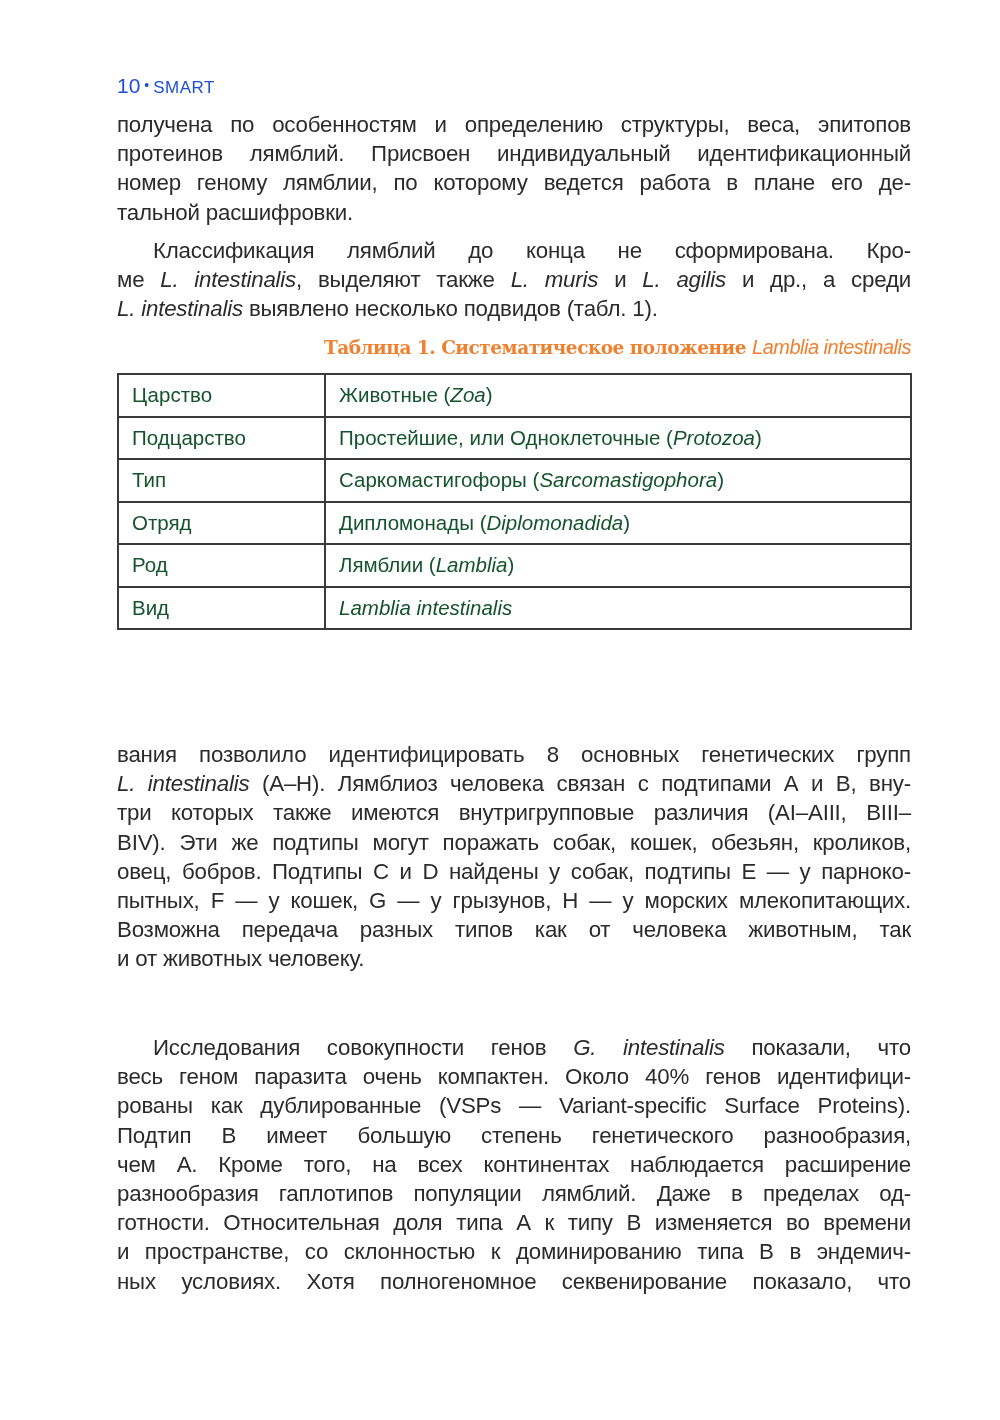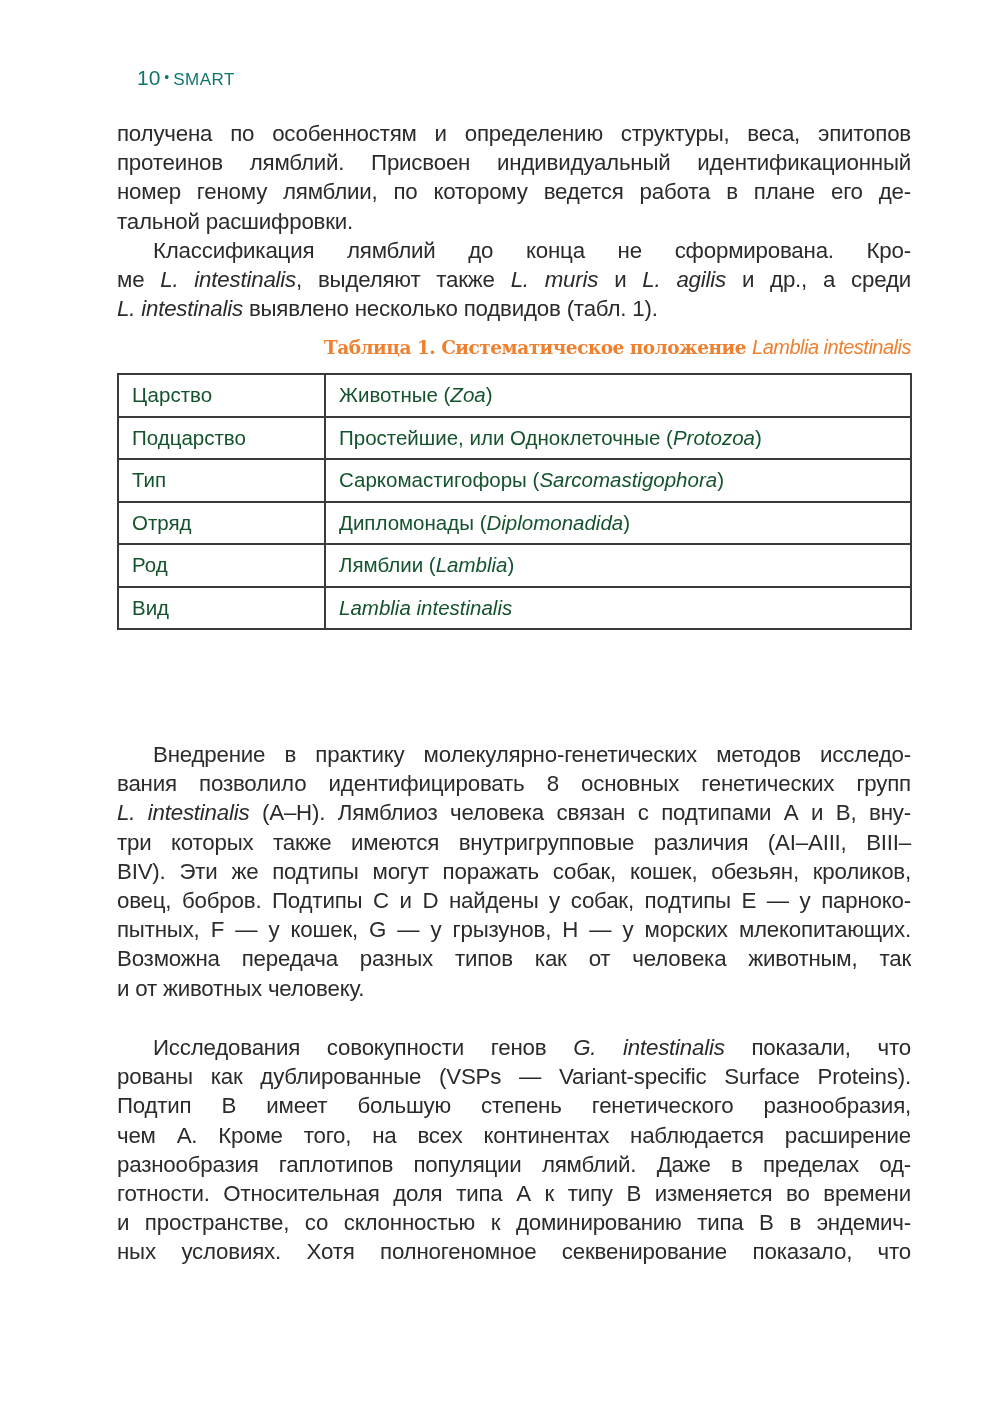--- a/index.html
+++ b/index.html
@@ -1,19 +1,19 @@
 <!DOCTYPE html>
 <html><head>
   <meta charset="utf-8">
   <style>
     html, body { margin: 0; padding: 0; background: #ffffff; }
     body { width: 1000px; height: 1420px; position: relative; overflow: hidden;
       font-family: "Liberation Sans", "DejaVu Sans", sans-serif; color: #2b2b2b; }
     .page { position: absolute; left: 117px; top: 0; width: 794px; }
-    .running-head { position: absolute; top: 66px; left: 0; font-size: 21px; color: #0f766e; letter-spacing: 0; margin-left: 20px; }
+    .running-head { position: absolute; top: 74px; left: 0; font-size: 21px; color: #1d4ed8; letter-spacing: 0; }
     .running-head .sep { font-size: 14px; vertical-align: 3px; margin: 0 4px; }
     .running-head .brand { font-size: 17px; letter-spacing: 0.5px; }
     .para { position: absolute; left: 0; width: 794px; font-size: 22.3px; line-height: 29.2px;
       text-align: justify; margin: 0; letter-spacing: -0.2px; }
     .para .line { display: block; text-align: justify; text-align-last: justify; height: 29.2px; white-space: nowrap; overflow: visible; }
     .para .line.last { text-align-last: left; }
     i { font-style: italic; }
     .caption { position: absolute; right: 0; top: 336px; font-family: "DejaVu Serif", "Liberation Serif", serif;
       font-weight: bold; color: #f07f2e; font-size: 18.5px; letter-spacing: -0.5px; white-space: nowrap; }
     .caption i { font-family: "Liberation Sans", sans-serif; font-weight: normal; font-size: 20px; }
@@ -23,21 +23,21 @@
   </style>
 </head>
 <body>
 
 <div class="page">
 
   <div class="running-head">
     <span>10</span><span class="sep">•</span><span class="brand">SMART</span>
   </div>
 
-  <p class="para" style="top:119px">
+  <p class="para" style="top:110px">
     <span class="line">получена по особенностям и определению структуры, веса, эпитопов</span>
     <span class="line">протеинов лямблий. Присвоен индивидуальный идентификационный</span>
     <span class="line">номер геному лямблии, по которому ведется работа в плане его де-</span>
     <span class="line last">тальной расшифровки.</span>
   </p>
 
   <p class="para" style="top:236px">
     <span class="line" style="padding-left:36px">Классификация лямблий до конца не сформирована. Кро-</span>
     <span class="line"><span>ме </span><i>L. intestinalis</i><span>, выделяют также </span><i>L. muris</i><span> и </span><i>L. agilis</i><span> и др., а среди</span></span>
     <span class="line last"><i>L. intestinalis</i><span> выявлено несколько подвидов (табл. 1).</span></span>
@@ -68,33 +68,33 @@
           <td><span>Лямблии (</span><i>Lamblia</i><span>)</span></td>
         </tr>
       <tr>
           <td class="rank">Вид</td>
           <td><span></span><i>Lamblia intestinalis</i><span></span></td>
         </tr>
     </tbody>
   </table>
 
   <p class="para" style="top:740px">
-    <span class="line" style="padding-left:36px">Внедрение в практику молекулярно-генетических методов исследо-</span>
     <span class="line">вания позволило идентифицировать 8 основных генетических групп</span>
     <span class="line"><i>L. intestinalis</i><span> (A–H). Лямблиоз человека связан с подтипами А и В, вну-</span></span>
     <span class="line">три которых также имеются внутригрупповые различия (AI–AIII, BIII–</span>
     <span class="line">BIV). Эти же подтипы могут поражать собак, кошек, обезьян, кроликов,</span>
     <span class="line">овец, бобров. Подтипы C и D найдены у собак, подтипы E — у парноко-</span>
     <span class="line">пытных, F — у кошек, G — у грызунов, H — у морских млекопитающих.</span>
     <span class="line">Возможна передача разных типов как от человека животным, так</span>
     <span class="line last">и от животных человеку.</span>
   </p>
 
   <p class="para" style="top:1033px">
     <span class="line" style="padding-left:36px"><span>Исследования совокупности генов </span><i>G. intestinalis</i><span> показали, что</span></span>
+    <span class="line">весь геном паразита очень компактен. Около 40% генов идентифици-</span>
     <span class="line">рованы как дублированные (VSPs — Variant-specific Surface Proteins).</span>
     <span class="line">Подтип В имеет большую степень генетического разнообразия,</span>
     <span class="line">чем А. Кроме того, на всех континентах наблюдается расширение</span>
     <span class="line">разнообразия гаплотипов популяции лямблий. Даже в пределах од-</span>
     <span class="line">готности. Относительная доля типа А к типу В изменяется во времени</span>
     <span class="line">и пространстве, со склонностью к доминированию типа В в эндемич-</span>
     <span class="line">ных условиях. Хотя полногеномное секвенирование показало, что</span>
   </p>
 
 </div>

